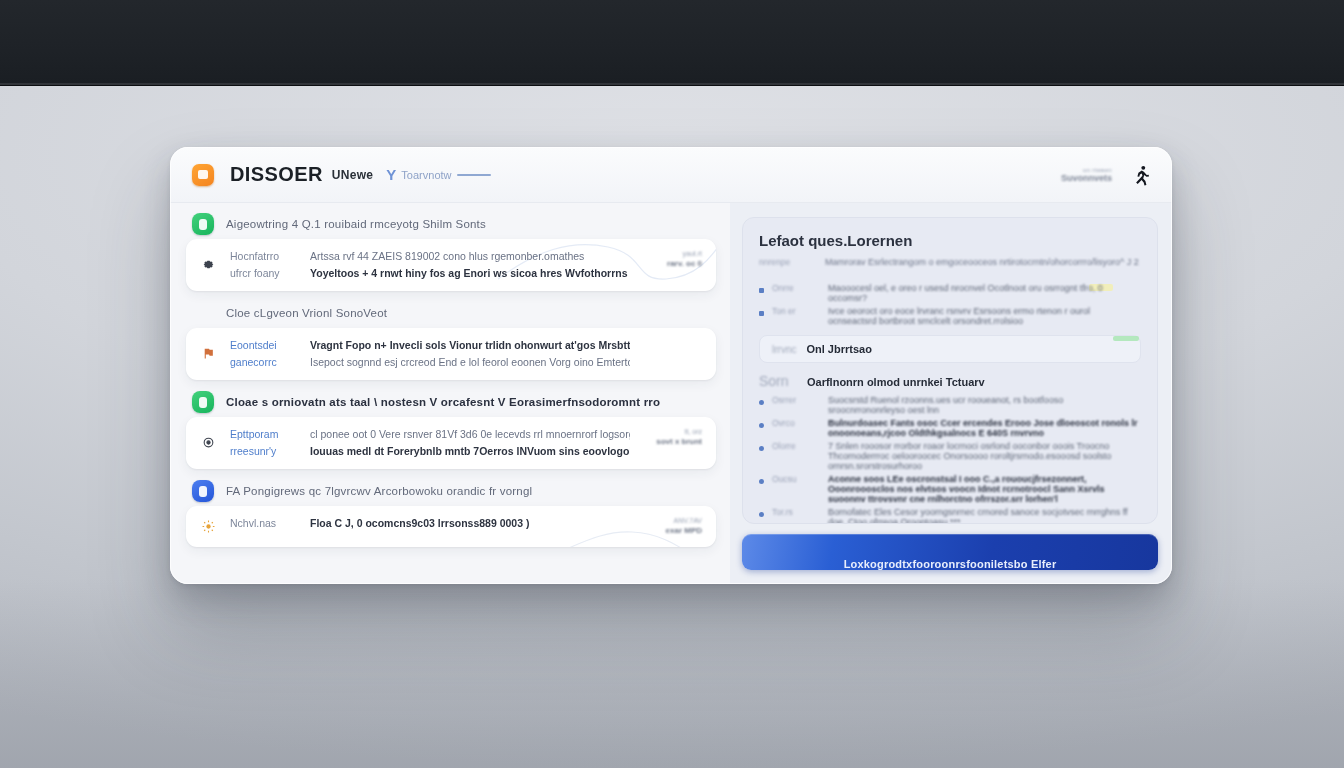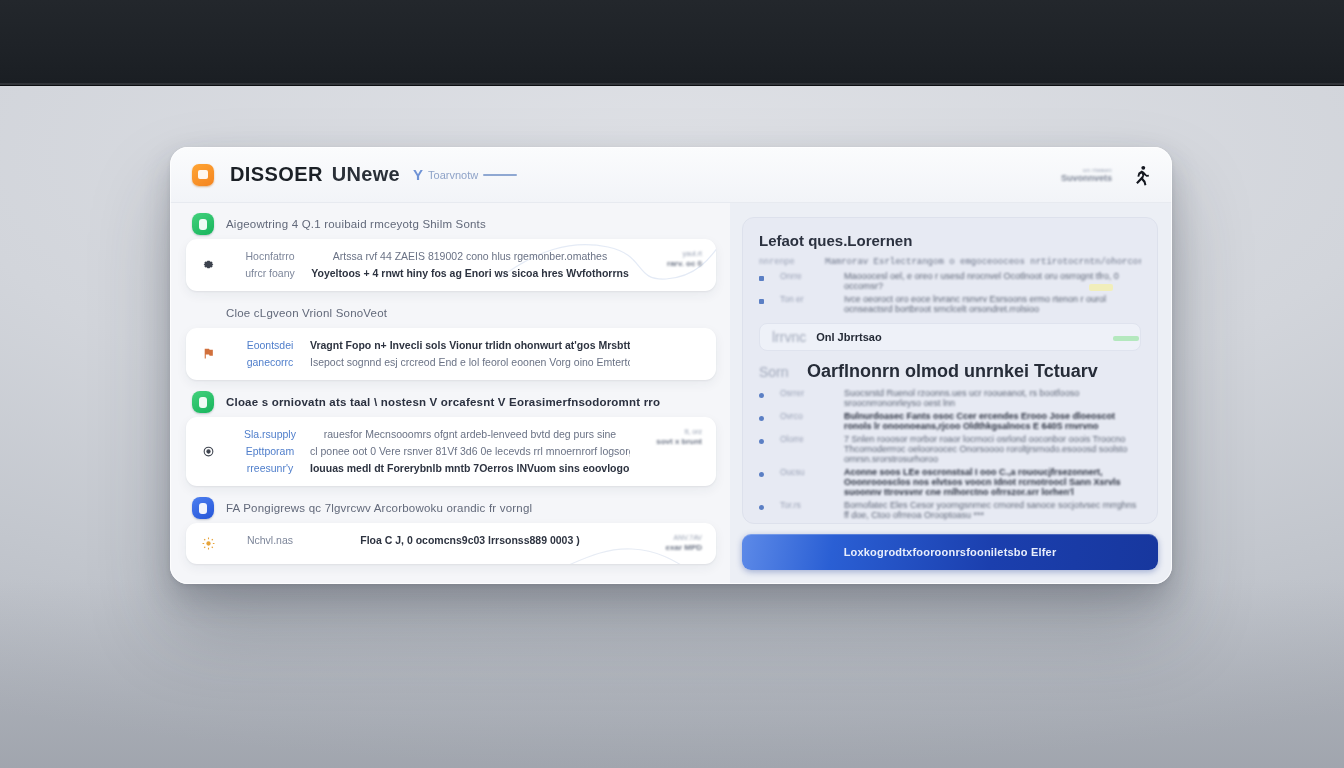--- a/index.html
+++ b/index.html
@@ -77,21 +77,21 @@
   }
   .app-title {
     margin-left: 16px;
     font-size: 20px; font-weight: 700; letter-spacing: .4px;
     color: #1b2026;
     filter: blur(.35px);
     white-space: nowrap;
   }
   .app-subtitle {
     margin-left: 9px;
-    font-size: 20px; font-weight: 700; letter-spacing: .3px;
+    font-size: 12px; font-weight: 700; letter-spacing: .3px;
     color: #2a3038;
     filter: blur(.35px);
     white-space: nowrap;
   }
   .header-chip {
     margin-left: 13px;
     display: flex; align-items: center; gap: 5px;
     font-size: 11px; color: #8fa3c8;
     filter: blur(.6px);
     white-space: nowrap;
@@ -170,21 +170,20 @@
     display: flex; align-items: center; justify-content: center;
     color: #3d434e; font-size: 12px;
     filter: blur(.5px);
   }
   .row-icon.amber { color: #e6a33a; }
   .row-icon.rust  { color: #d1703c; }
   .lines { flex: 1; min-width: 0; }
   .line {
     display: flex; align-items: baseline;
     margin-bottom: 5px;
-    text-align: center;
   }
   .line:last-child { margin-bottom: 0; }
   .l-key {
     width: 80px; flex: 0 0 80px;
     font-size: 10.5px; color: #7d869a;
     filter: blur(.75px); white-space: nowrap; overflow: hidden;
   }
   .l-key.link { color: #4f7ecb; }
   .l-val {
     flex: 1; min-width: 0;
@@ -215,68 +214,68 @@
     flex: 1;
     min-height: 0;
     overflow: hidden;
     position: relative;
   }
   .side-title {
     font-size: 15px; font-weight: 700; color: #2c3240;
     filter: blur(.7px); margin-bottom: 8px; white-space: nowrap;
   }
   .side-sub {
-    display: flex; gap: 12px; margin-bottom: 4px; font-family: Liberation Mono, monospace;
+    display: flex; gap: 12px; margin-bottom: 16px;
   }
   .side-sub .k { width: 54px; flex: 0 0 54px; font-size: 8.5px; color: #9aa2b6; filter: blur(.9px); }
   .side-sub .v { flex: 1; font-size: 9px; color: #6d7589; filter: blur(.9px); white-space: nowrap; overflow: hidden; }
 
   .blist { margin-top: 2px; }
-  .bitem { display: flex; gap: 16px; align-items: flex-start; margin-bottom: 3px; }
+  .bitem { display: flex; gap: 8px; align-items: flex-start; margin-bottom: 3px; }
   .bullet {
     width: 5px; height: 5px; flex: 0 0 5px; margin-top: 5px;
     background: #5b7fc4; border-radius: 1px;
   }
   .bitem .k { width: 48px; flex: 0 0 48px; font-size: 8.5px; color: #9aa2b6; filter: blur(.9px); }
   .bitem .v { flex: 1; min-width: 0; font-size: 9px; color: #5f6778; filter: blur(.85px); }
   .bitem .v.dark { color: #2b3140; font-weight: 700; }
 
   .side-input {
     margin: 9px 0 10px 0;
     height: 28px;
     background: #eef1f8;
     border: 1px solid #dfe3ee;
     border-radius: 8px;
     display: flex; align-items: center; gap: 10px;
     padding: 0 12px;
   }
-  .side-input .ph { font-size: 14px; color: #a2aabb; filter: blur(.9px); }
+  .side-input .ph { font-size: 10px; color: #a2aabb; filter: blur(.9px); }
   .side-input .val { font-size: 11px; color: #242a36; font-weight: 700; filter: blur(.6px); }
 
   .side-section-title {
     display: flex; gap: 12px; align-items: baseline; margin: 2px 0 6px 0;
   }
   .side-section-title .k { width: 36px; flex: 0 0 36px; font-size: 14px; color: #a0a8ba; filter: blur(.9px); }
-  .side-section-title .t { font-size: 18px; font-weight: 700; color: #262c38; filter: blur(.65px); }
+  .side-section-title .t { font-size: 11px; font-weight: 700; color: #262c38; filter: blur(.65px); }
 
   .mark-yellow {
     position: absolute; width: 24px; height: 7px; border-radius: 2px;
     background: #f2efb0; opacity: .85;
   }
   .mark-green {
     position: absolute; width: 26px; height: 5px; border-radius: 2px;
     background: #a9e6b4; opacity: .85;
   }
 
   .cta {
     margin-top: 10px;
     height: 36px; flex: 0 0 36px;
     border-radius: 9px;
     background: linear-gradient(100deg, #5d8ae8 0%, #2a5fd4 22%, #1b3fae 60%, #17379e 100%);
-    display: flex; align-items: center; justify-content: center;
+    display: flex; align-items: flex-end; justify-content: center;
     box-shadow: 0 2px 6px rgba(26,56,150,.35), inset 0 1px 0 rgba(255,255,255,.22);
     cursor: pointer;
   }
   .cta span {
     font-size: 11px; font-weight: 700; color: #e8eefc; letter-spacing: .2px;
     filter: blur(.7px);
   }
 </style>
 </head>
 <body>
@@ -389,24 +388,20 @@
         </div>
         <div class="card">
           <div class="row-icon">
             <svg width="13" height="13" viewBox="0 0 24 24" fill="none" stroke="currentColor" stroke-width="2">
                 <circle cx="12" cy="12" r="8"></circle>
                 <circle cx="12" cy="12" r="3" fill="currentColor"></circle>
               </svg>
           </div>
           <div class="lines">
             <div class="line">
-              <div class="l-key link">Sla.rsupply</div>
-              <div class="l-val">rauesfor Mecnsooomrs ofgnt ardeb-lenveed  bvtd deg  purs sine</div>
-            </div>
-            <div class="line">
               <div class="l-key link">Epttporam</div>
               <div class="l-val">cl ponee oot 0 Vere rsnver 81Vf 3d6  0e  lecevds rrl mnoernrorf logsorgnool rrelios</div>
             </div>
             <div class="line">
               <div class="l-key link">rreesunr'y</div>
               <div class="l-val dark">Iouuas medl dt Forerybnlb mntb 7Oerros lNVuom sins eoovlogok erro</div>
             </div>
           </div>
           <div class="card-meta">
             <div class="t1">tt, orz</div>

